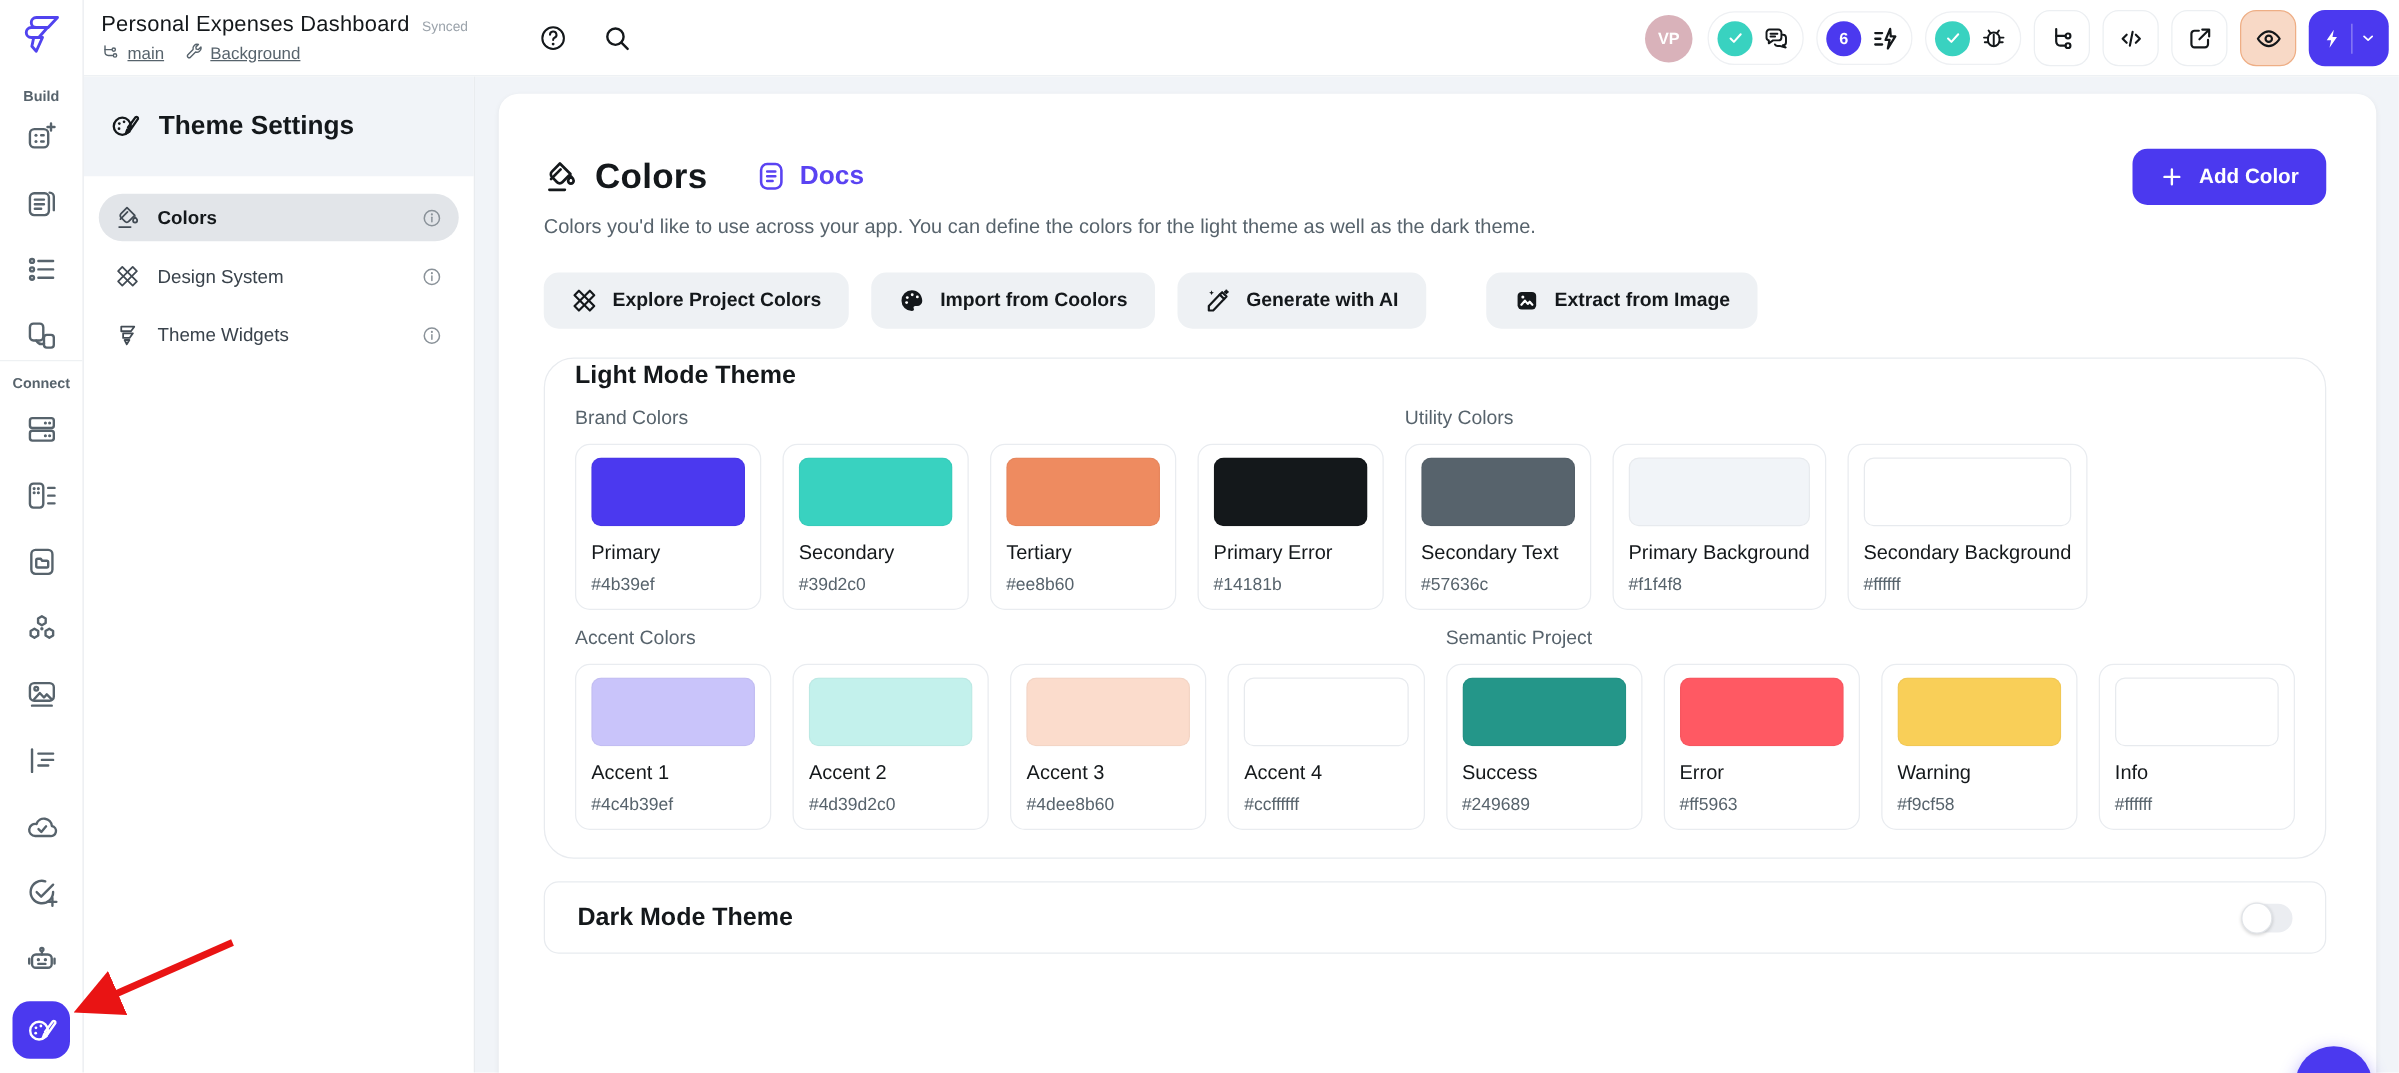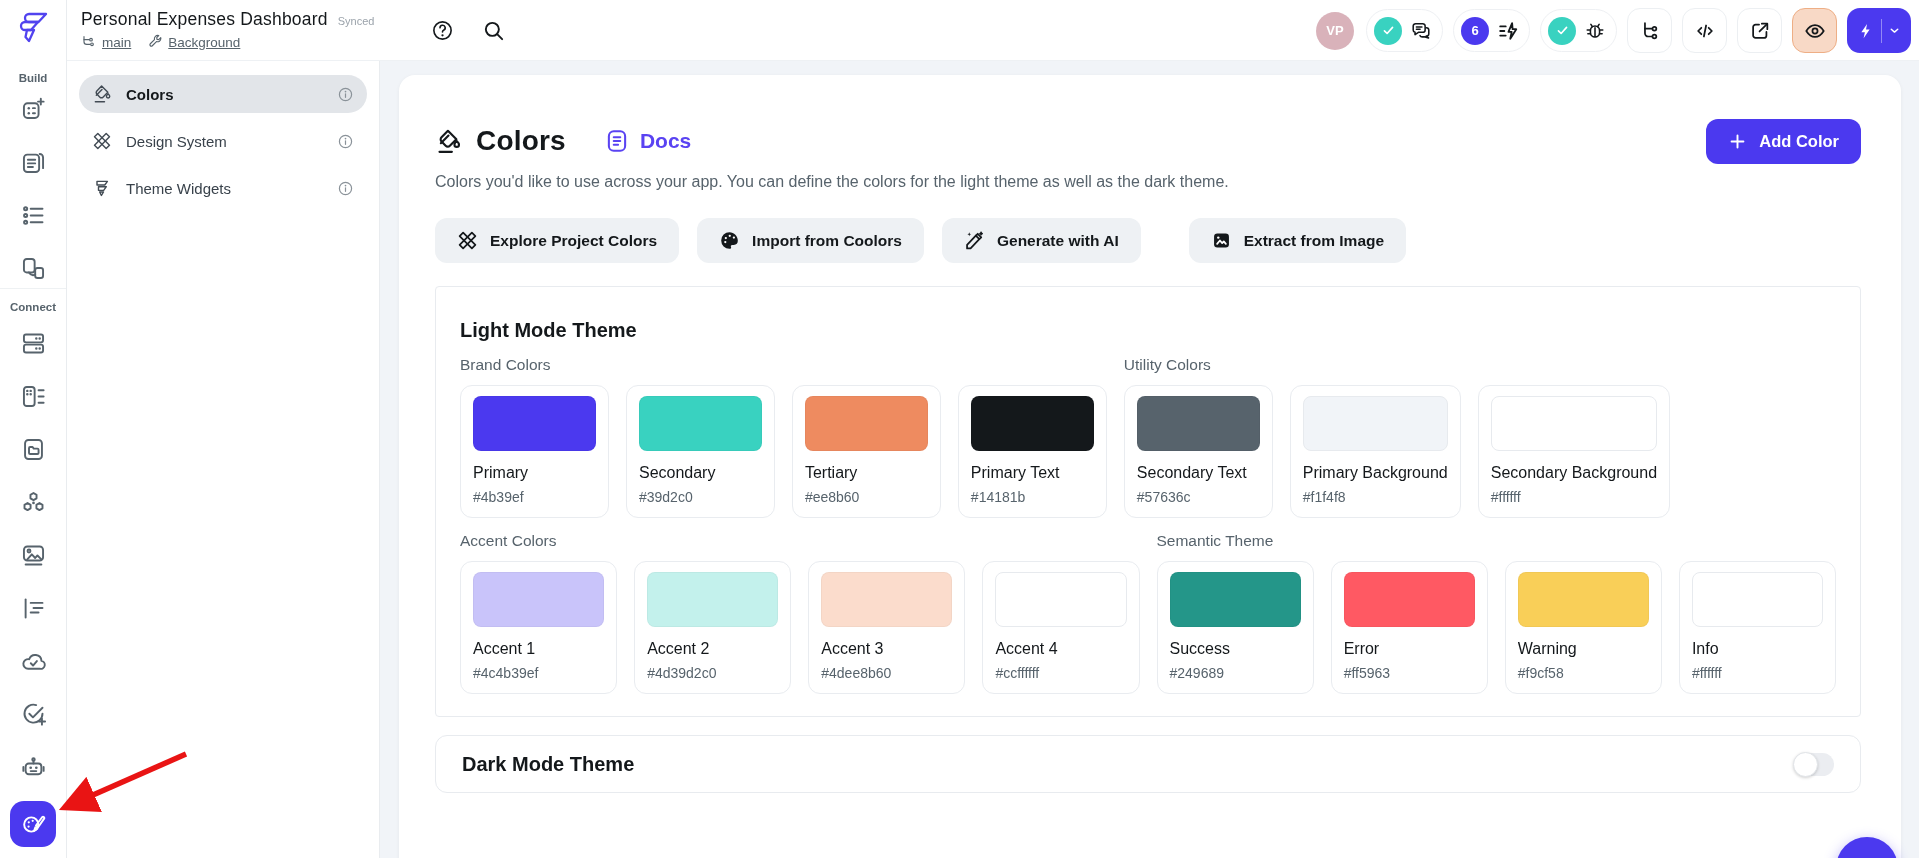--- a/index.html
+++ b/index.html
@@ -91,21 +91,21 @@
   .add-btn .ic { width:19px; height:19px; } .add-btn .ic svg { stroke-width:2.4; }
 
   .subtitle { margin-top:16px; font-size:16px; color:#57636c; }
 
   .actions { margin-top:27px; display:flex; gap:18px; }
   .action-btn { height:45px; background:#eef1f4; border-radius:12px; display:flex; align-items:center;
                 gap:12px; padding:0 22px; font-size:15.5px; font-weight:bold; color:#14181b; cursor:pointer; }
   .action-btn .ic { width:21px; height:21px; } .action-btn .ic svg { stroke-width:2; }
   .action-btn:nth-child(4) { margin-left:30px; }
 
-  .light-card { margin-top:23px; border:1px solid #e8ebef; border-radius:4px; padding:32px 24px 22px; }
+  .light-card { margin-top:23px; border:1px solid #e8ebef; border-radius:24px; padding:2px 24px 22px; }
   .section-title { font-size:20px; font-weight:bold; }
   .swgrid { display:grid; grid-template-columns:repeat(8,1fr); gap:15px 17px; margin-top:14px; }
   .group-label { grid-column:span 4; font-size:15.5px; color:#57636c; margin-bottom:-4px; }
   .swcell { border:1px solid #e9ecf0; border-radius:12px; padding:10px 12px 12px; background:#fff; cursor:pointer; }
   .swbox { height:55px; border-radius:8px; border:1px solid rgba(0,0,0,.03); }
   .swbox.bordered { border:1px solid #e7eaee; }
   .swname { margin-top:13px; font-size:16px; color:#14181b; white-space:nowrap; overflow:hidden;
             text-overflow:ellipsis; }
   .swhex { margin-top:7px; font-size:14px; color:#57636c; }
 
@@ -379,20 +379,33 @@
       <span class="ic chev">
           <svg viewBox="0 0 24 24">
             <path d="M6 9.5l6 5.5 6-5.5"></path>
           </svg>
         </span>
     </div>
   </div>
 </div>
 
 <div class="panel">
+  <div class="panel-head">
+    <span class="ic">
+        <svg viewBox="0 0 24 24">
+          <circle cx="10" cy="12" r="6.3"></circle>
+          <circle cx="7.8" cy="10" r="1" class="f"></circle>
+          <circle cx="11.3" cy="8.7" r="1" class="f"></circle>
+          <circle cx="7.6" cy="13.8" r="1" class="f"></circle>
+          <path d="M19.8 5.3l-5.6 7.6 1.9 1.5 5.5-7.8a1.2 1.2 0 0 0-1.8-1.3z"></path>
+          <path d="M13.7 14.4l-1.1 3 2.8-1.6z"></path>
+        </svg>
+      </span>
+    <span class="panel-title">Theme Settings</span>
+  </div>
   <div class="panel-list" id="panel-list">
       <div class="panel-item active">
      <span class="ic mi">
           <svg viewBox="0 0 24 24">
             <path d="M11.5 2.5L19 10l-5.8 5.8a2.6 2.6 0 0 1-3.7 0L5.8 12a2.6 2.6 0 0 1 0-3.7z"></path>
             <path d="M5.2 13.5L12 6.7"></path>
             <path d="M21.3 14.8c0 1.1-.9 2-2 2s-2-.9-2-2c0-1.3 2-3.2 2-3.2s2 1.9 2 3.2z"></path>
             <path d="M4 21.2h11"></path>
           </svg>
         </span>
@@ -534,42 +547,42 @@
           <div class="swname">Secondary</div>
           <div class="swhex">#39d2c0</div>
         </div>
             <div class="swcell">
           <div class="swbox " style="background:#ee8b60"></div>
           <div class="swname">Tertiary</div>
           <div class="swhex">#ee8b60</div>
         </div>
             <div class="swcell">
           <div class="swbox " style="background:#14181b"></div>
-          <div class="swname">Primary Text</div>
+          <div class="swname">Primary Error</div>
           <div class="swhex">#14181b</div>
         </div>
             <div class="swcell">
           <div class="swbox " style="background:#57636c"></div>
           <div class="swname">Secondary Text</div>
           <div class="swhex">#57636c</div>
         </div>
             <div class="swcell">
           <div class="swbox bordered" style="background:#f1f4f8"></div>
           <div class="swname">Primary Background</div>
           <div class="swhex">#f1f4f8</div>
         </div>
             <div class="swcell">
           <div class="swbox bordered" style="background:#ffffff"></div>
           <div class="swname">Secondary Background</div>
           <div class="swhex">#ffffff</div>
         </div>
    </div>
           <div class="swgrid">
      <div class="group-label">Accent Colors</div>
-     <div class="group-label">Semantic Theme</div>
+     <div class="group-label">Semantic Project</div>
      <div class="swcell">
           <div class="swbox " style="background:#c9c4fa"></div>
           <div class="swname">Accent 1</div>
           <div class="swhex">#4c4b39ef</div>
         </div>
             <div class="swcell">
           <div class="swbox " style="background:#c3f1ec"></div>
           <div class="swname">Accent 2</div>
           <div class="swhex">#4d39d2c0</div>
         </div>

